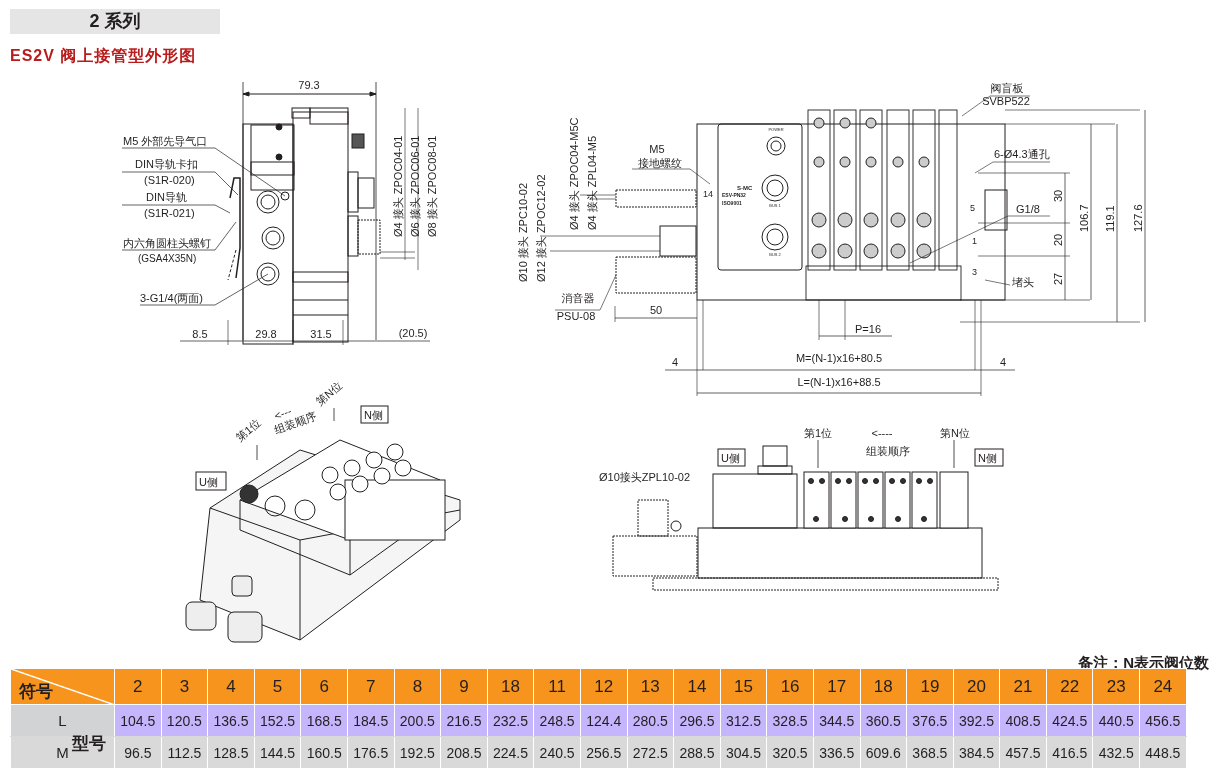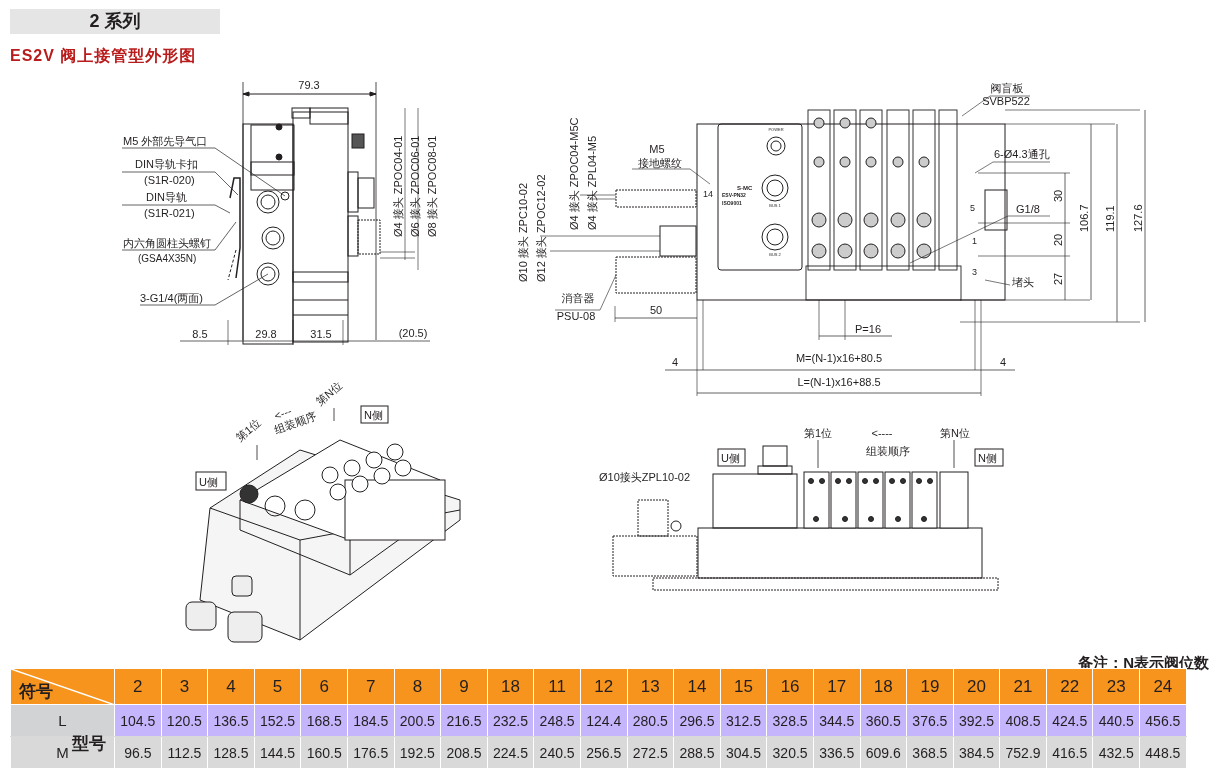--- a/index.html
+++ b/index.html
@@ -393,19 +393,19 @@
         <td>240.5</td>
         <td>256.5</td>
         <td>272.5</td>
         <td>288.5</td>
         <td>304.5</td>
         <td>320.5</td>
         <td>336.5</td>
         <td>609.6</td>
         <td>368.5</td>
         <td>384.5</td>
-        <td>752.9</td>
+        <td>457.5</td>
         <td>416.5</td>
         <td>432.5</td>
         <td>448.5</td>
       </tr>
     </tbody>
 </table>
 
 </body></html>

